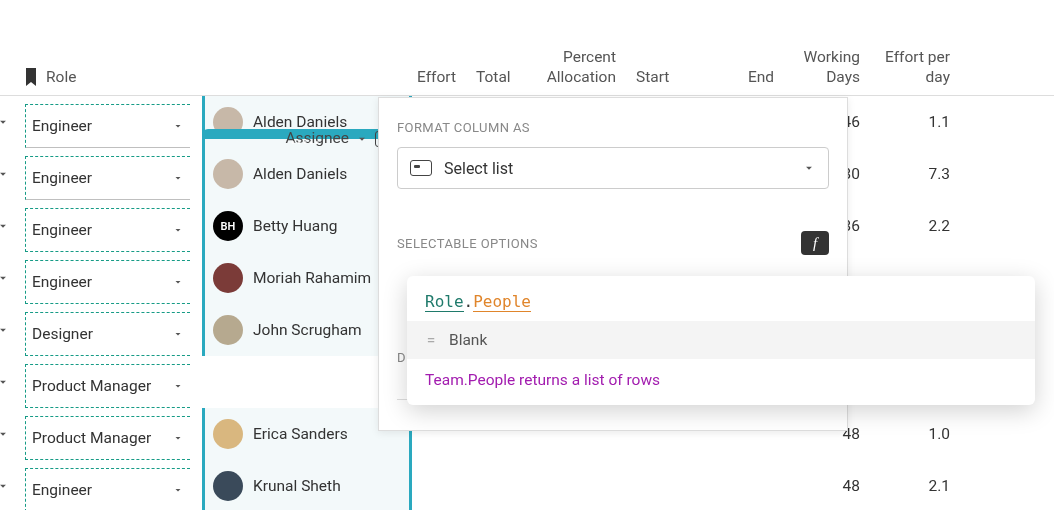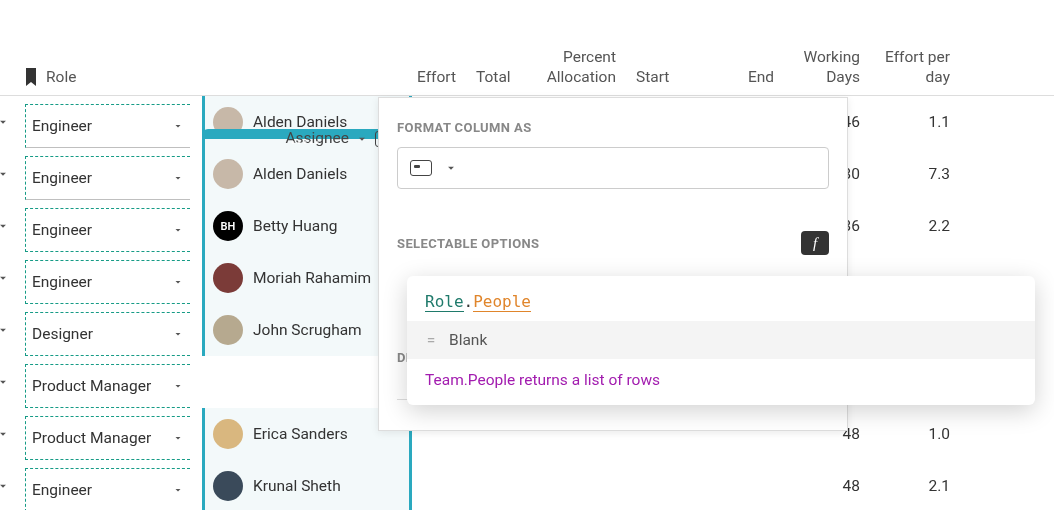--- a/index.html
+++ b/index.html
@@ -116,21 +116,21 @@
   position: absolute;
   top: 97px;
   left: 378px;
   width: 470px;
   background: #fff;
   border: 1px solid #ddd;
   box-shadow: 0 2px 8px rgba(0,0,0,0.08);
   padding: 22px 18px 30px;
   z-index: 5;
 }
-.panel-label { font-size: 13px; letter-spacing: 0.4px; color: #888; font-weight: 700; margin-bottom: 12px; }
+.panel-label { font-size: 13px; letter-spacing: 0.4px; color: #888; font-weight: 400; margin-bottom: 12px; }
 .select-box {
   border: 1px solid #ccc;
   border-radius: 4px;
   height: 42px;
   display: flex;
   align-items: center;
   padding: 0 12px;
   gap: 12px;
   cursor: pointer;
 }
@@ -404,20 +404,21 @@
       <div class="cell col-end"></div>
       <div class="cell col-working num-cell">48</div>
       <div class="cell col-effortday num-cell">2.1</div>
     </div>
   </div>
 
 <div class="panel">
   <div class="panel-label">FORMAT COLUMN AS</div>
   <div class="select-box">
     <span class="ico"></span>
+    <span class="txt">Select list</span>
     <svg class="dd" viewBox="0 0 24 24">
         <path d="M7 10l5 5 5-5z"></path>
       </svg>
   </div>
   <div class="section-row">
     <div class="panel-label" style="margin:0">SELECTABLE OPTIONS</div>
     <div class="fx-btn dark">
         <span>f</span>
       </div>
   </div>

